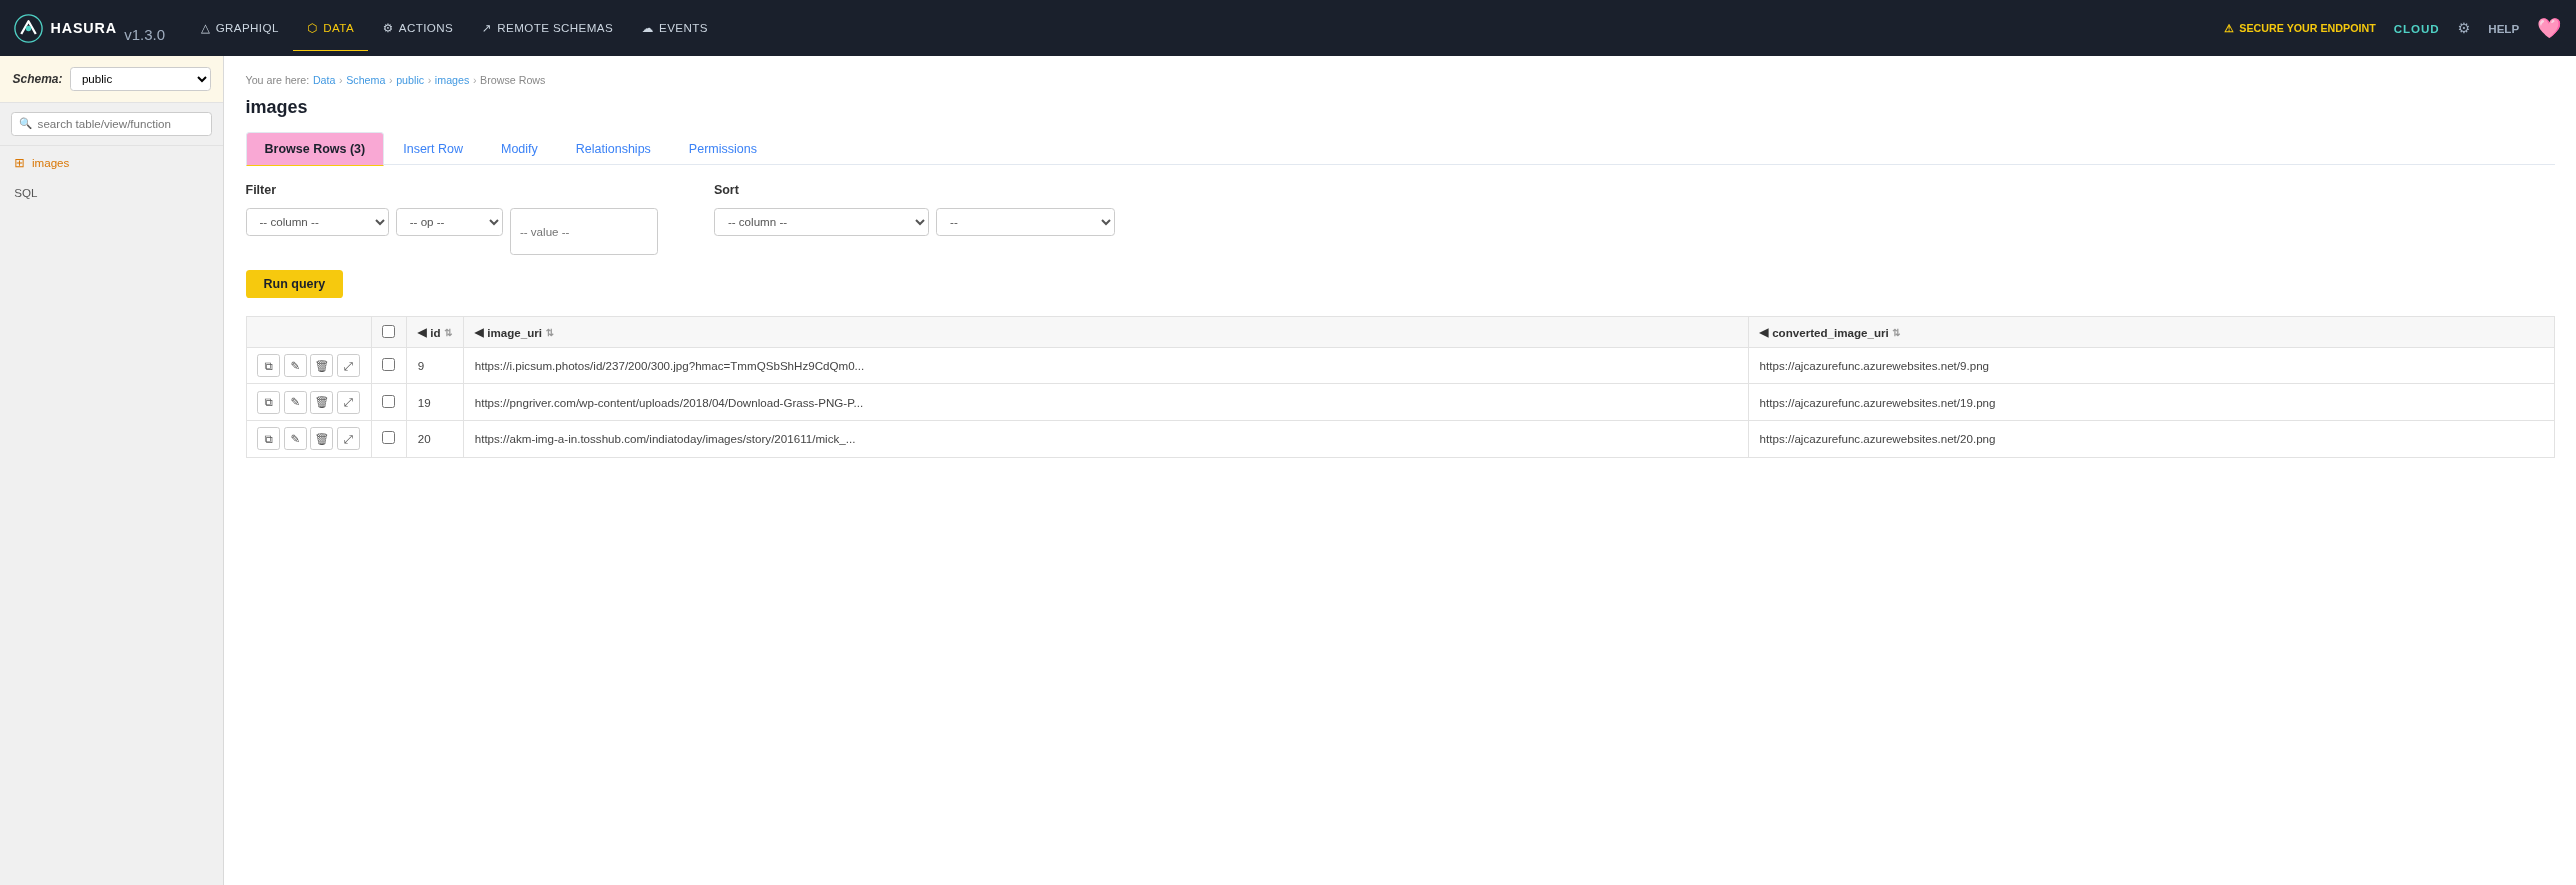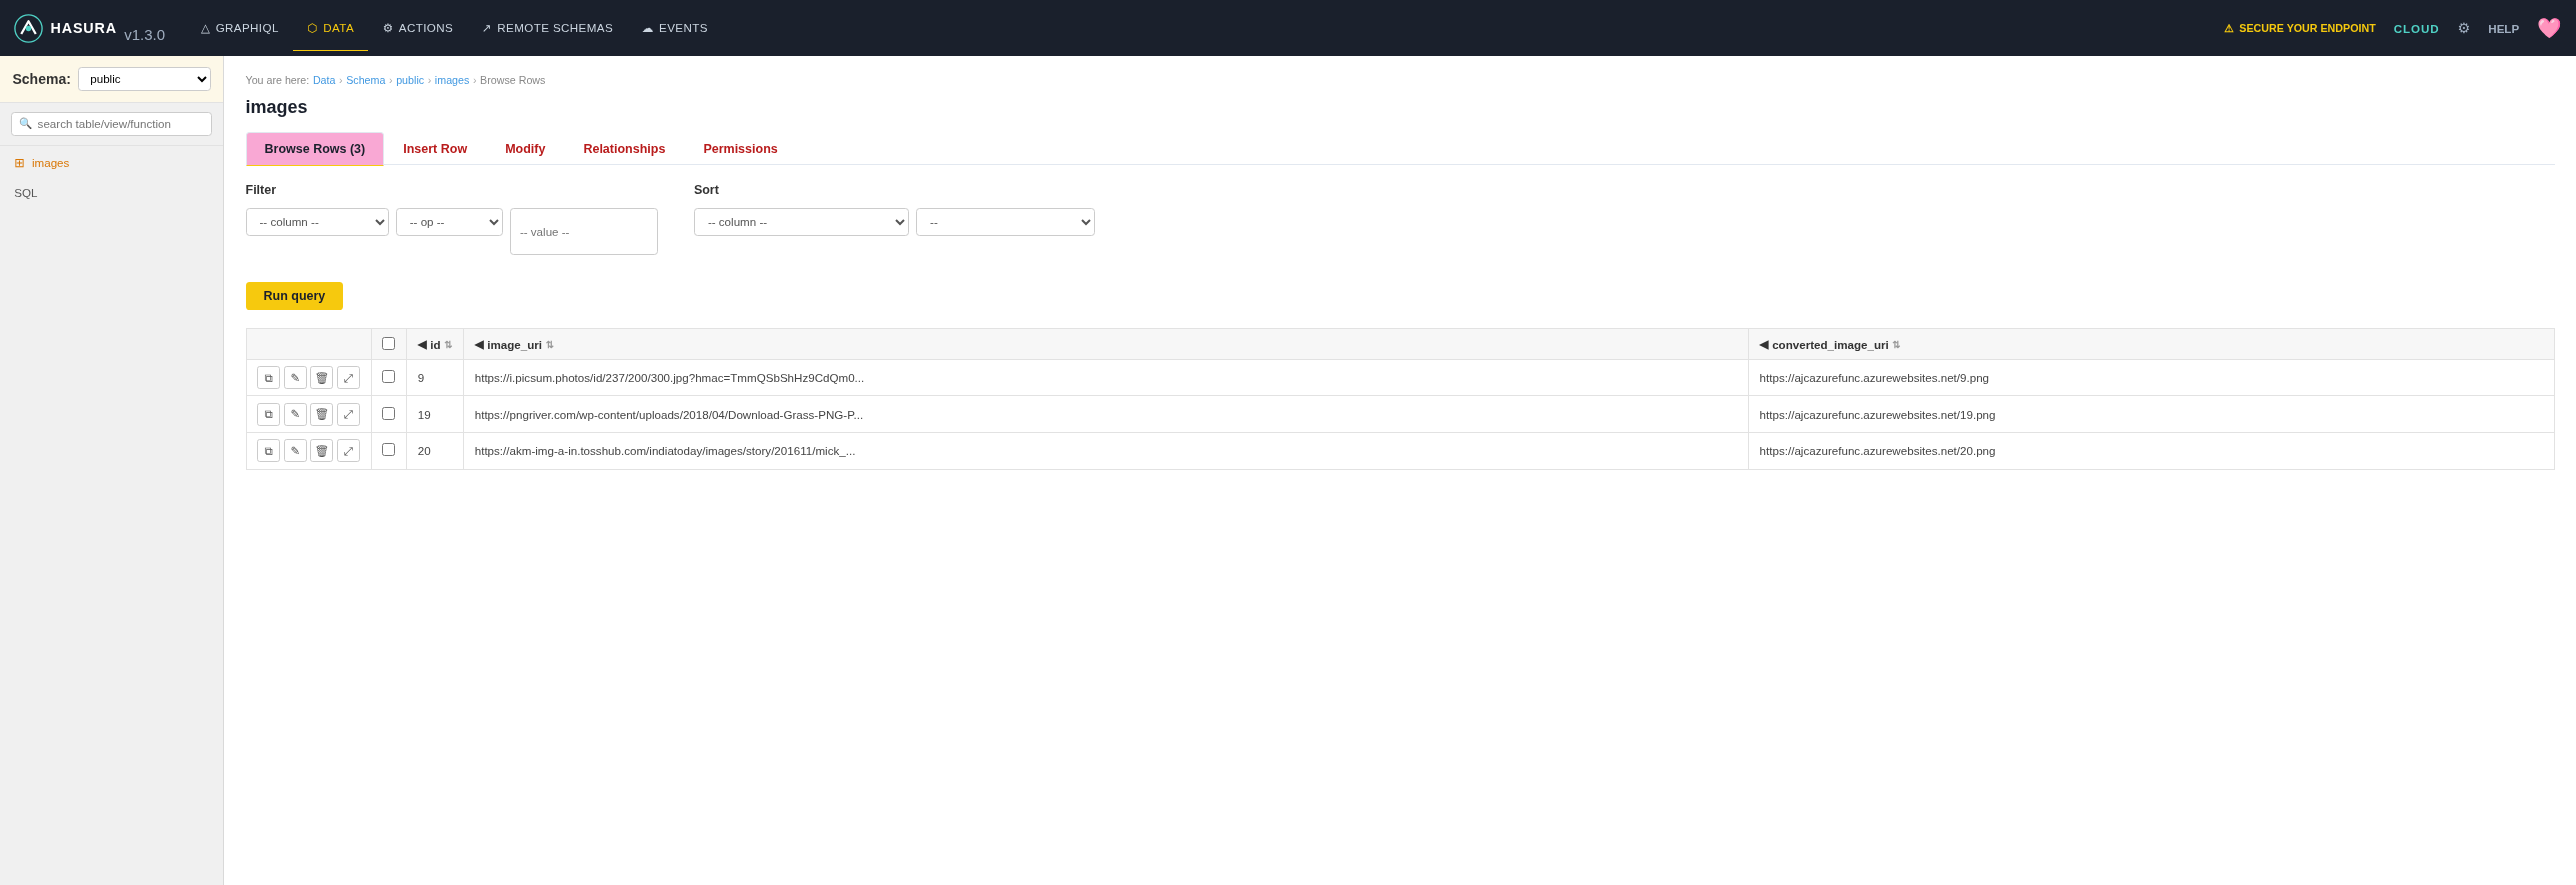--- a/index.html
+++ b/index.html
@@ -49,21 +49,21 @@
     
     .sidebar {
       width: 224px; min-width: 224px; background: #f0f0f0;
       border-right: 0.9px solid #d9d9d9; display: flex; flex-direction: column;
       overflow-y: auto;
     }
     .schema-section {
       background: #fdf8e8; padding: 10.7px 12.5px; border-bottom: 0.9px solid #e2e2e2;
       display: flex; align-items: center; gap: 7.2px;
     }
-    .schema-label { font-size: 14px; font-weight: 600; color: #333; }
+    .schema-label { font-size: 12px; font-weight: 600; color: #333; font-style: italic; }
     .schema-select {
       flex: 1; padding: 3.6px 7.2px; border: 0.9px solid #ccc; border-radius: 3.6px;
       background: #fff; font-size: 11.6px; cursor: pointer;
     }
     .search-section { padding: 9px 10.7px; border-bottom: 0.9px solid #e2e2e2; }
     .search-input-wrap {
       display: flex; align-items: center; gap: 5.4px;
       border: 0.9px solid #ccc; border-radius: 3.6px; background: #fff;
       padding: 4.5px 7.2px;
     }
@@ -97,33 +97,33 @@
       font-size: 10.7px; color: #888; margin-bottom: 10.7px;
       display: flex; align-items: center; gap: 3.6px;
     }
     .breadcrumb a { color: #4299e1; text-decoration: none; }
     .breadcrumb .sep { color: #aaa; }
     .page-title { font-size: 18px; font-weight: 600; color: #1a202c; margin-bottom: 14.3px; }
 
     
     .tabs { display: flex; border-bottom: 1.8px solid #e2e8f0; margin-bottom: 18px; }
     .tab {
-      padding: 9px 18px; font-size: 12.5px; font-weight: 700; cursor: pointer;
-      color: #b91c1c; border: 0.9px solid transparent; border-radius: 3.6px 3.6px 0 0;
+      padding: 9px 18px; font-size: 12.5px; font-weight: 400; cursor: pointer;
+      color: #3b82f6; border: 0.9px solid transparent; border-radius: 3.6px 3.6px 0 0;
       margin-bottom: -1.8px; background: transparent;
     }
     .tab.active {
       background: #f9a8d4; border-color: #e2e8f0 #e2e8f0 #fff;
       color: #1a202c; font-weight: 600;
       border-bottom: 1.8px solid #f6c90e;
     }
 
     
     .filter-sort-row {
-      display: flex; align-items: flex-start; gap: 36px; margin-bottom: 27px;
+      display: flex; align-items: flex-start; gap: 56px; margin-bottom: 15px;
     }
     .filter-block, .sort-block { display: flex; flex-direction: column; gap: 7.2px; }
     .filter-label { font-size: 12.5px; font-weight: 600; color: #333; margin-bottom: 3.6px; }
     .filter-controls { display: flex; align-items: flex-start; gap: 7.2px; }
     .filter-select, .sort-select {
       padding: 5.4px 9px; border: 0.9px solid #ccc; border-radius: 3.6px;
       background: #fff; font-size: 11.6px; color: #555; cursor: pointer;
     }
     .filter-col-select { width: 143px; }
     .filter-op-select { width: 107px; }

